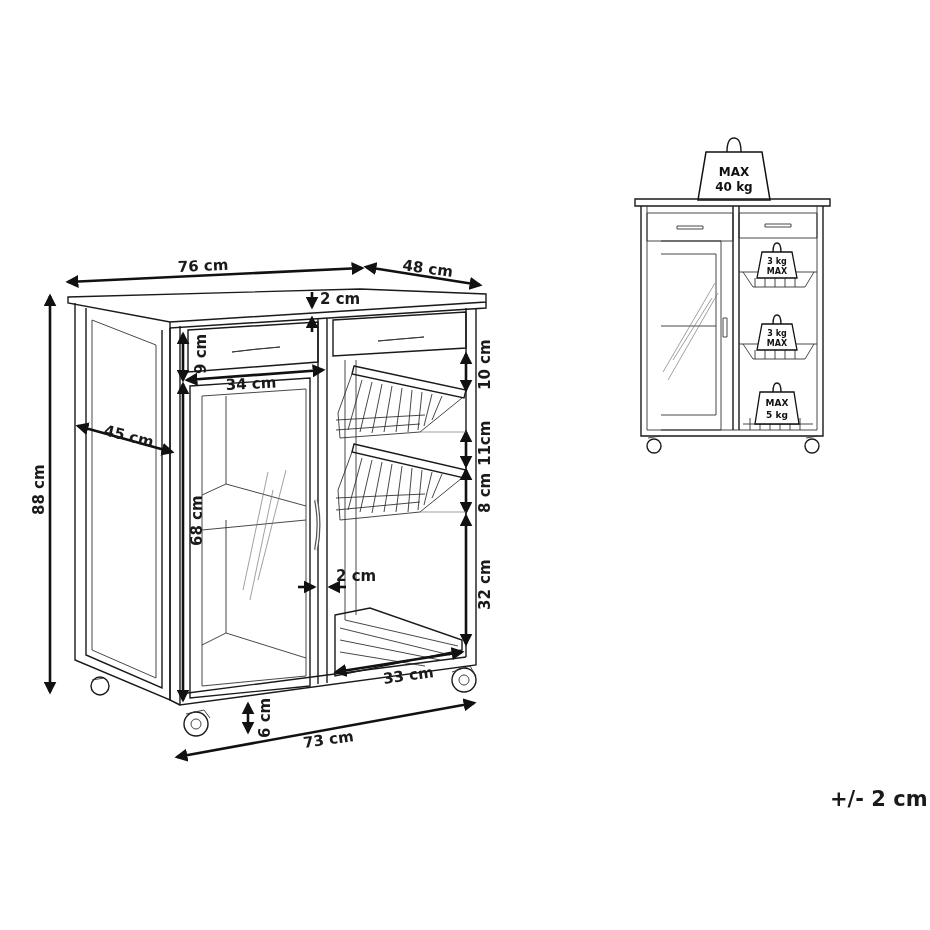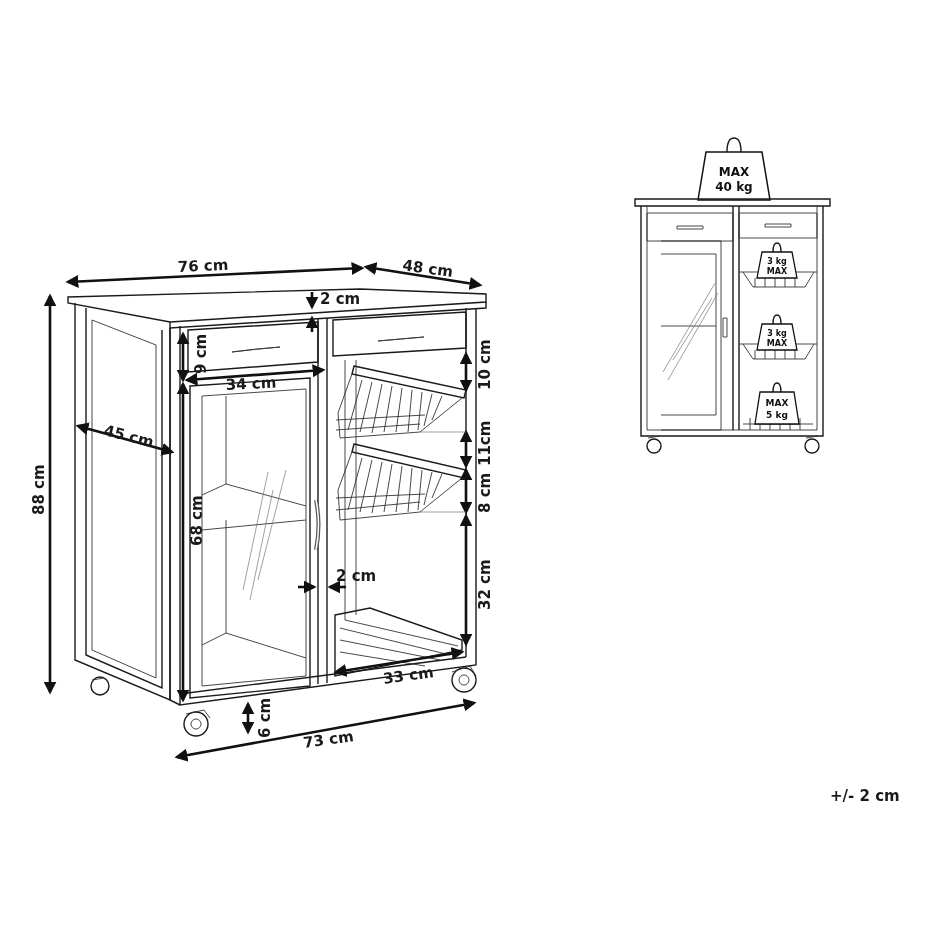--- a/index.html
+++ b/index.html
@@ -4,21 +4,21 @@
 <style>
   html, body { margin: 0; padding: 0; background: #ffffff; }
   body { width: 930px; height: 930px; position: relative; overflow: hidden; font-family: "DejaVu Sans", sans-serif; }
   svg { position: absolute; left: 0; top: 0; }
   .dim { font-family: "DejaVu Sans", sans-serif; font-weight: bold; font-size: 15px; fill: #1a1a1a; }
   .wtxt { font-family: "DejaVu Sans", sans-serif; font-weight: bold; fill: #111; }
   .ln { stroke: #1a1a1a; fill: none; stroke-width: 1.4; }
   .thin { stroke: #333; fill: none; stroke-width: 0.9; }
   .hair { stroke: #777; fill: none; stroke-width: 0.7; }
   .arr { stroke: #111; stroke-width: 2.6; fill: none; }
-  .tol { position: absolute; left: 830px; top: 787px; font-family: "DejaVu Sans", sans-serif; font-weight: bold; font-size: 15px; color: #1a1a1a; }
+  .tol { position: absolute; left: 830px; top: 787px; font-family: "DejaVu Sans", sans-serif; font-weight: bold; font-size: 21px; color: #1a1a1a; }
 </style>
 </head>
 <body>
 
 <svg width="930" height="930" viewBox="0 0 930 930">
   <defs>
     <marker id="ah" viewBox="0 0 10 10" refX="8" refY="5" markerWidth="5" markerHeight="5" orient="auto-start-reverse">
       <path d="M0,0 L10,5 L0,10 z" fill="#111"></path>
     </marker>
   </defs>

